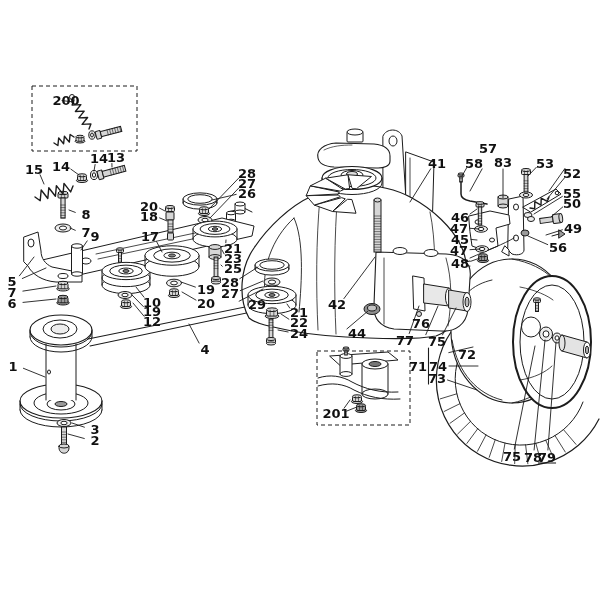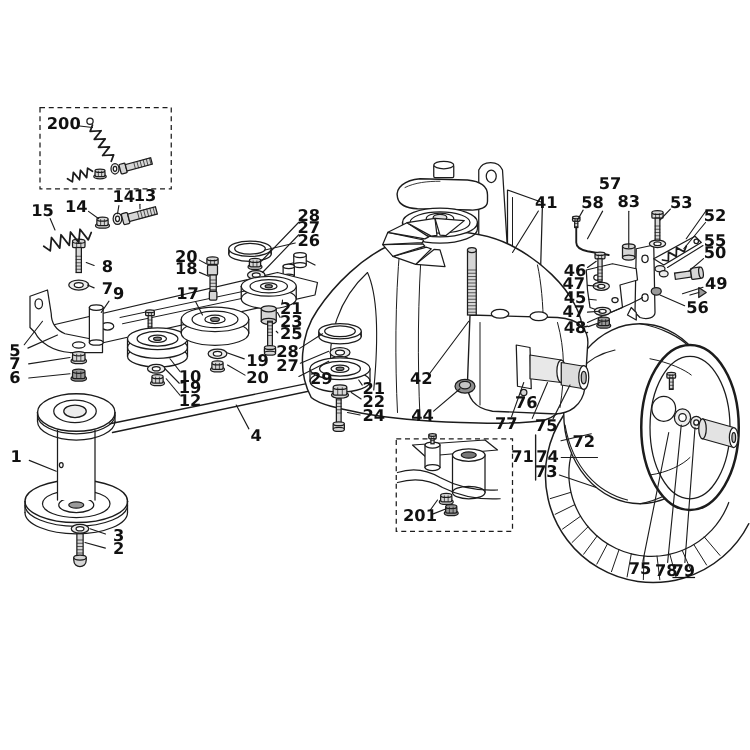--- a/index.html
+++ b/index.html
@@ -515,21 +515,21 @@
         <line x1="448.8" y1="352.6" x2="473" y2="347" stroke="#1c1c1c" stroke-width="0.9" stroke-linecap="round"></line>
         <line x1="449.0" y1="366.0" x2="478" y2="366" stroke="#1c1c1c" stroke-width="0.9" stroke-linecap="round"></line>
         <line x1="447.5" y1="380.0" x2="477" y2="390" stroke="#1c1c1c" stroke-width="0.9" stroke-linecap="round"></line>
         <line x1="344.1" y1="408.2" x2="350" y2="400" stroke="#1c1c1c" stroke-width="0.9" stroke-linecap="round"></line>
         <line x1="346.6" y1="411.1" x2="357" y2="407" stroke="#1c1c1c" stroke-width="0.9" stroke-linecap="round"></line>
         <line x1="514.3" y1="449.1" x2="535" y2="346" stroke="#1c1c1c" stroke-width="0.9" stroke-linecap="round"></line>
         <line x1="534.1" y1="450.0" x2="545" y2="340" stroke="#1c1c1c" stroke-width="0.9" stroke-linecap="round"></line>
         <line x1="547.9" y1="450.0" x2="556" y2="342" stroke="#1c1c1c" stroke-width="0.9" stroke-linecap="round"></line>
       </g>
     </svg>
-<div class="callout" style="left: 51px; top: 100px; text-align: right;">200</div>
+<div class="callout" style="left: 66px; top: 100px; text-align: right;">200</div>
     <div class="callout" style="left: 34px; top: 169px;">15</div>
     <div class="callout" style="left: 61px; top: 166px;">14</div>
     <div class="callout" style="left: 99px; top: 158px;">14</div>
     <div class="callout" style="left: 116px; top: 157px;">13</div>
     <div class="callout" style="left: 86px; top: 214px;">8</div>
     <div class="callout" style="left: 86px; top: 232px;">7</div>
     <div class="callout" style="left: 95px; top: 236px;">9</div>
     <div class="callout" style="left: 12px; top: 281px;">5</div>
     <div class="callout" style="left: 12px; top: 292px;">7</div>
     <div class="callout" style="left: 12px; top: 303px;">6</div>
@@ -551,21 +551,21 @@
     <div class="callout" style="left: 233px; top: 268px;">25</div>
     <div class="callout" style="left: 206px; top: 289px;">19</div>
     <div class="callout" style="left: 206px; top: 303px;">20</div>
     <div class="callout" style="left: 230px; top: 282px;">28</div>
     <div class="callout" style="left: 230px; top: 293px;">27</div>
     <div class="callout" style="left: 229px; top: 304px; margin-left: 28px;">29</div>
     <div class="callout" style="left: 299px; top: 312px;">21</div>
     <div class="callout" style="left: 299px; top: 322px;">22</div>
     <div class="callout" style="left: 299px; top: 333px;">24</div>
     <div class="callout" style="left: 337px; top: 304px;">42</div>
-    <div class="callout" style="left: 338px; top: 333px;">44</div>
+    <div class="callout" style="left: 357px; top: 333px;">44</div>
     <div class="callout" style="left: 437px; top: 163px;">41</div>
     <div class="callout" style="left: 474px; top: 163px;">58</div>
     <div class="callout" style="left: 488px; top: 148px;">57</div>
     <div class="callout" style="left: 503px; top: 162px;">83</div>
     <div class="callout" style="left: 545px; top: 163px;">53</div>
     <div class="callout" style="left: 604px; top: 163px; margin-left: 41px;">54</div>
     <div class="callout" style="left: 572px; top: 173px;">52</div>
     <div class="callout" style="left: 572px; top: 193px;">55</div>
     <div class="callout" style="left: 572px; top: 203px;">50</div>
     <div class="callout" style="left: 573px; top: 228px;">49</div>

